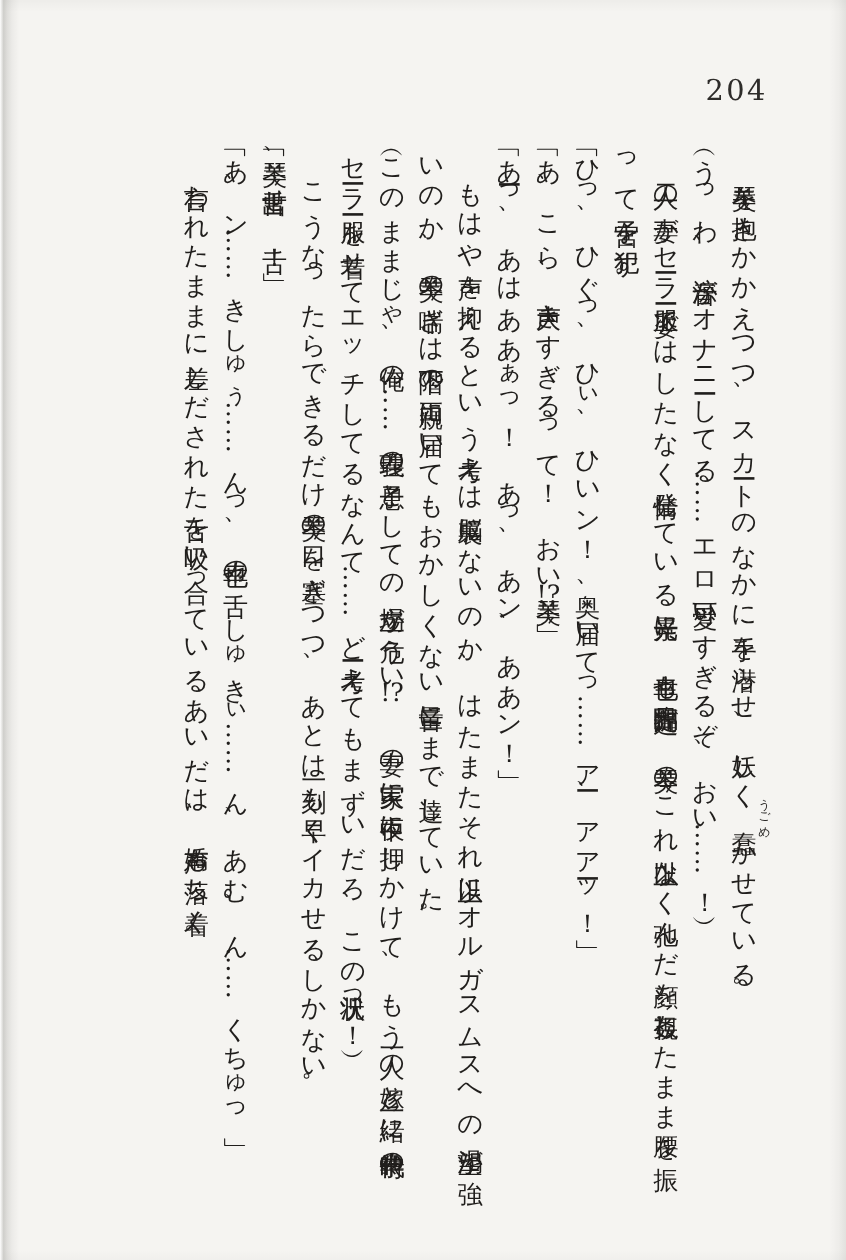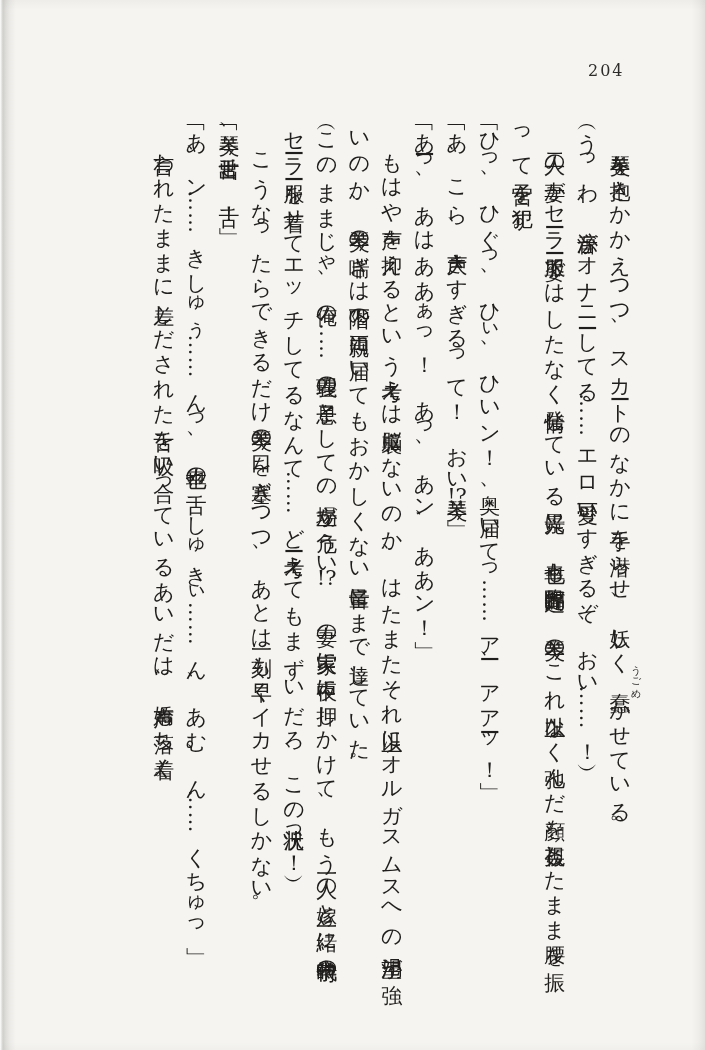--- a/index.html
+++ b/index.html
@@ -17,21 +17,21 @@
       linear-gradient(to left, rgba(170,170,166,0.25) 0px, rgba(0,0,0,0.03) 6px, rgba(0,0,0,0) 14px),
       linear-gradient(to bottom, rgba(0,0,0,0.03) 0px, rgba(0,0,0,0) 10px),
       linear-gradient(to top, rgba(0,0,0,0.02) 0px, rgba(0,0,0,0) 8px),
       #f5f4f1;
     font-family: "DejaVu Serif", "Liberation Serif", serif;
   }
   .page-number {
     position: absolute;
     top: 61px;
     left: 588px;
-    font-size: 16px;
+    font-size: 24px;
     letter-spacing: 2px;
     color: #2e2c2a;
   }
   .text-block {
     position: absolute;
     top: 117px;
     right: 64px;
     height: 860px;
     writing-mode: vertical-rl;
     -webkit-writing-mode: vertical-rl;

